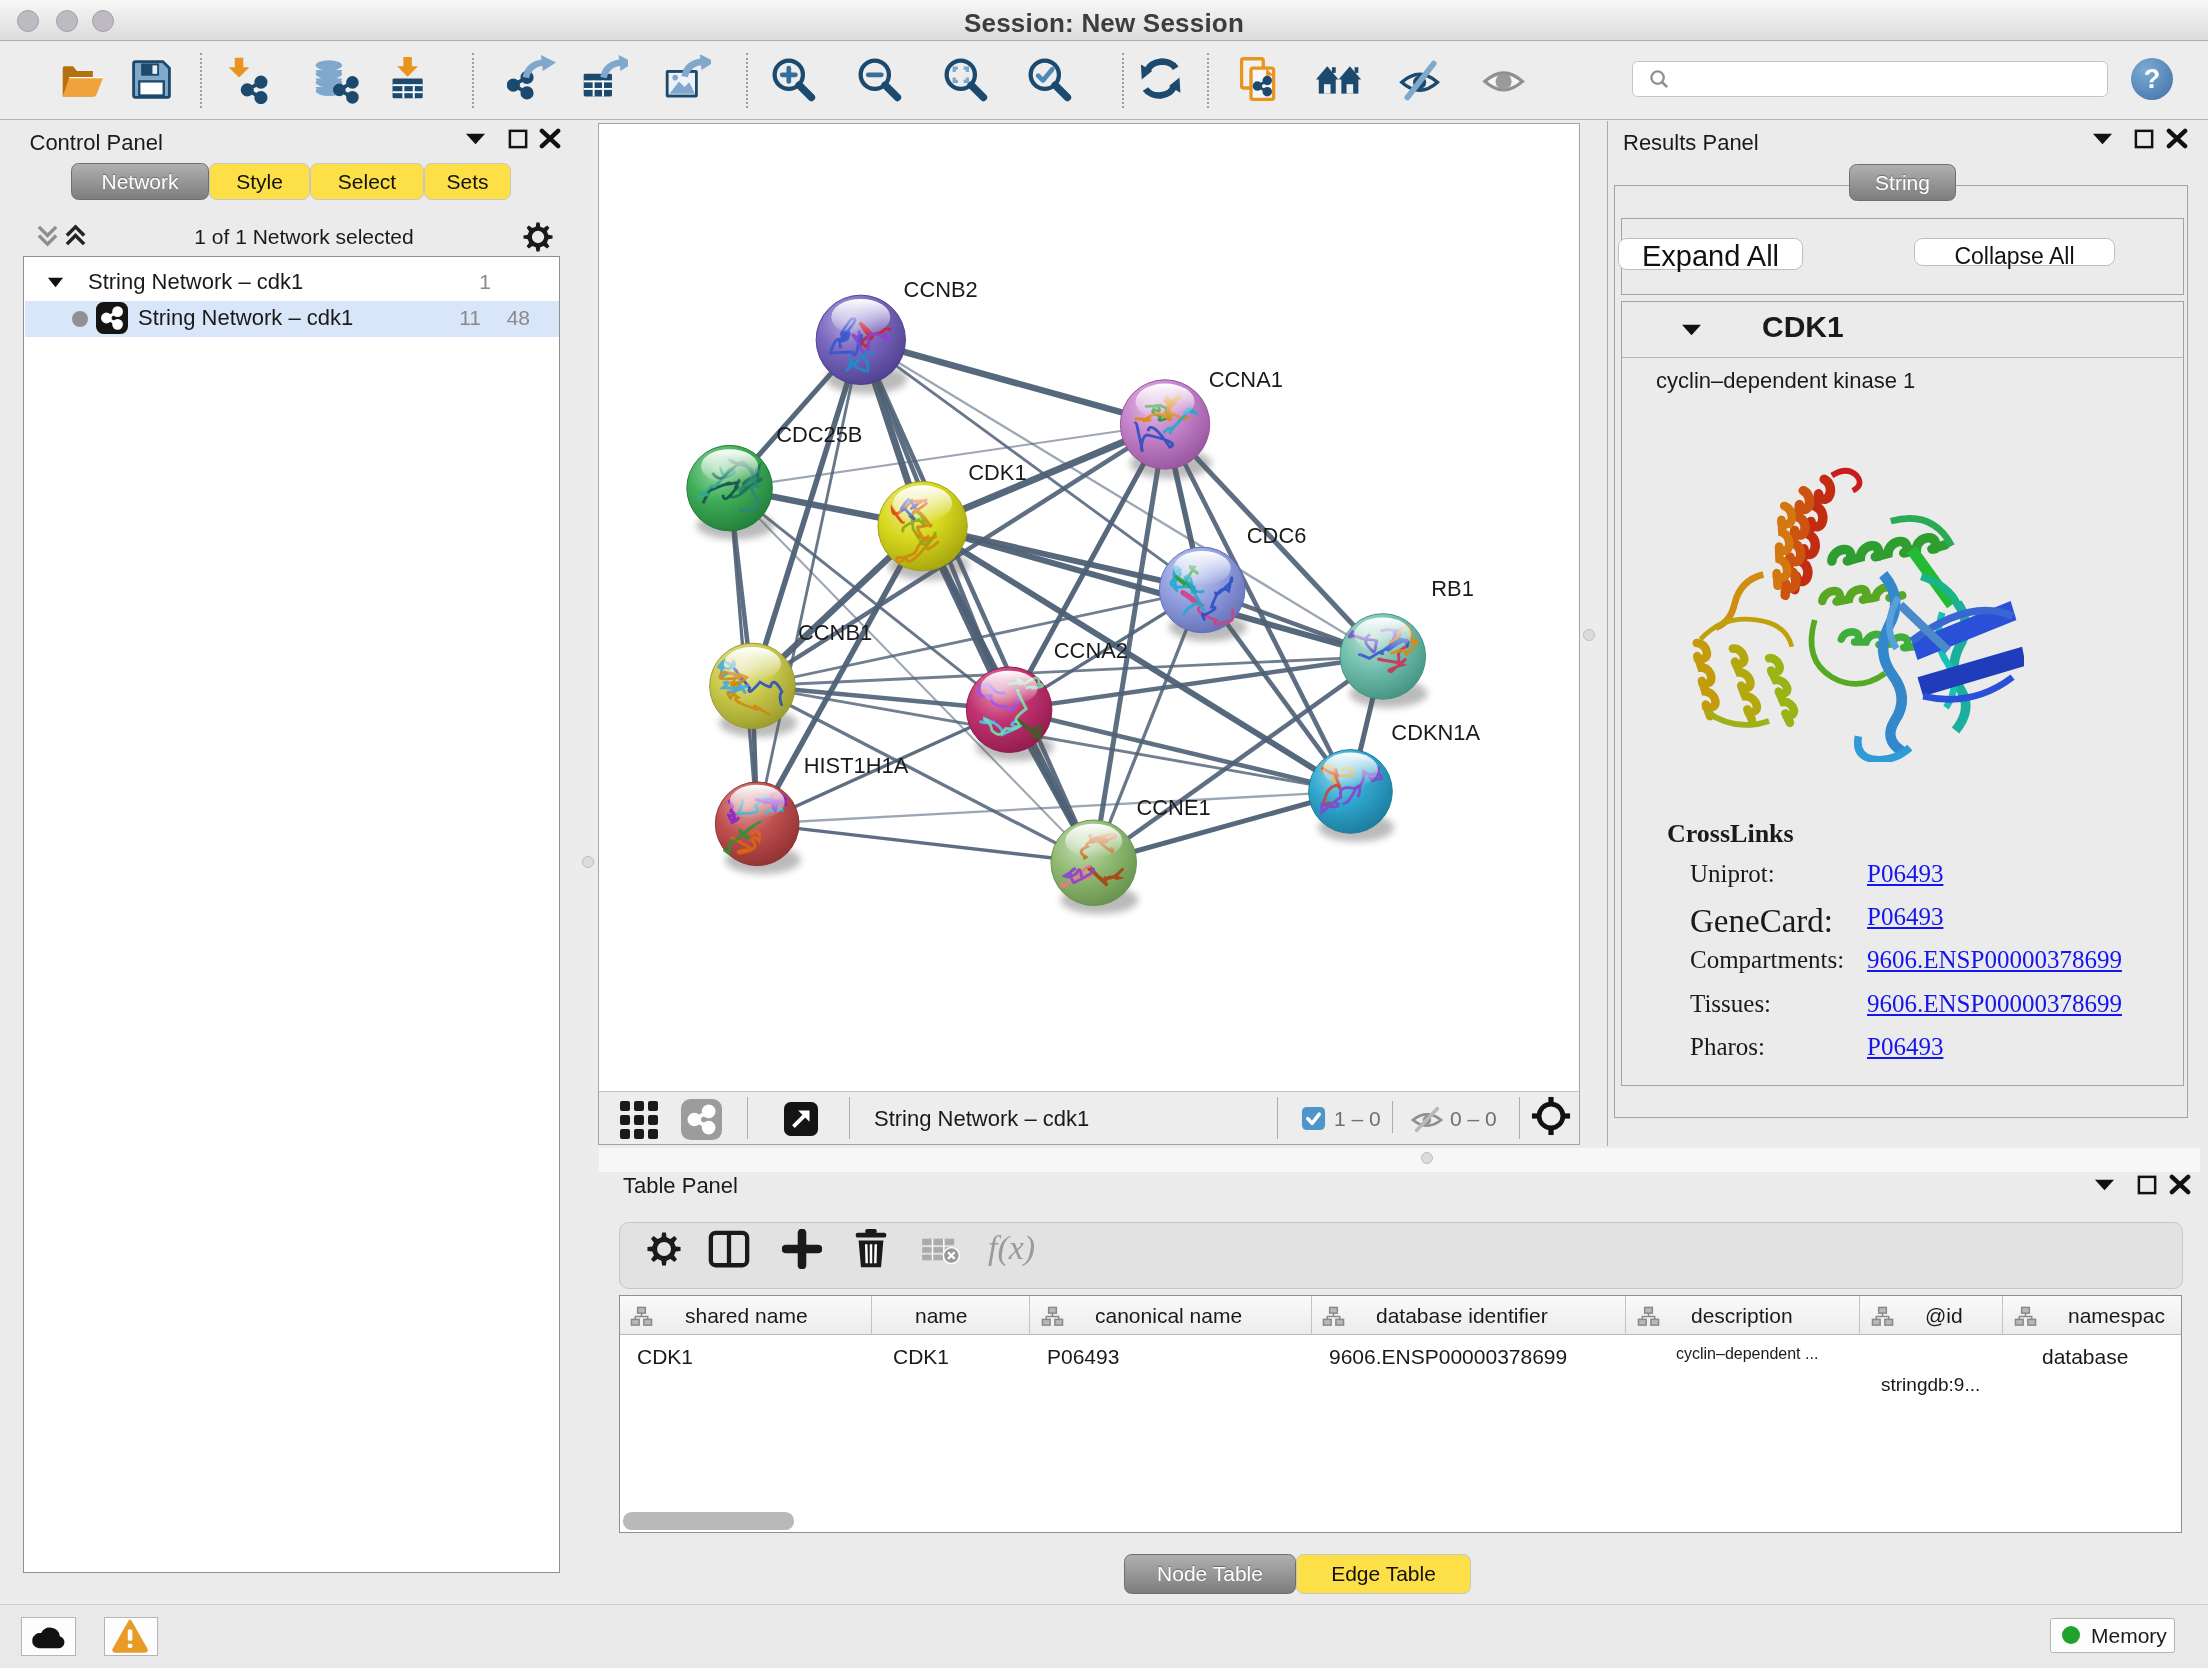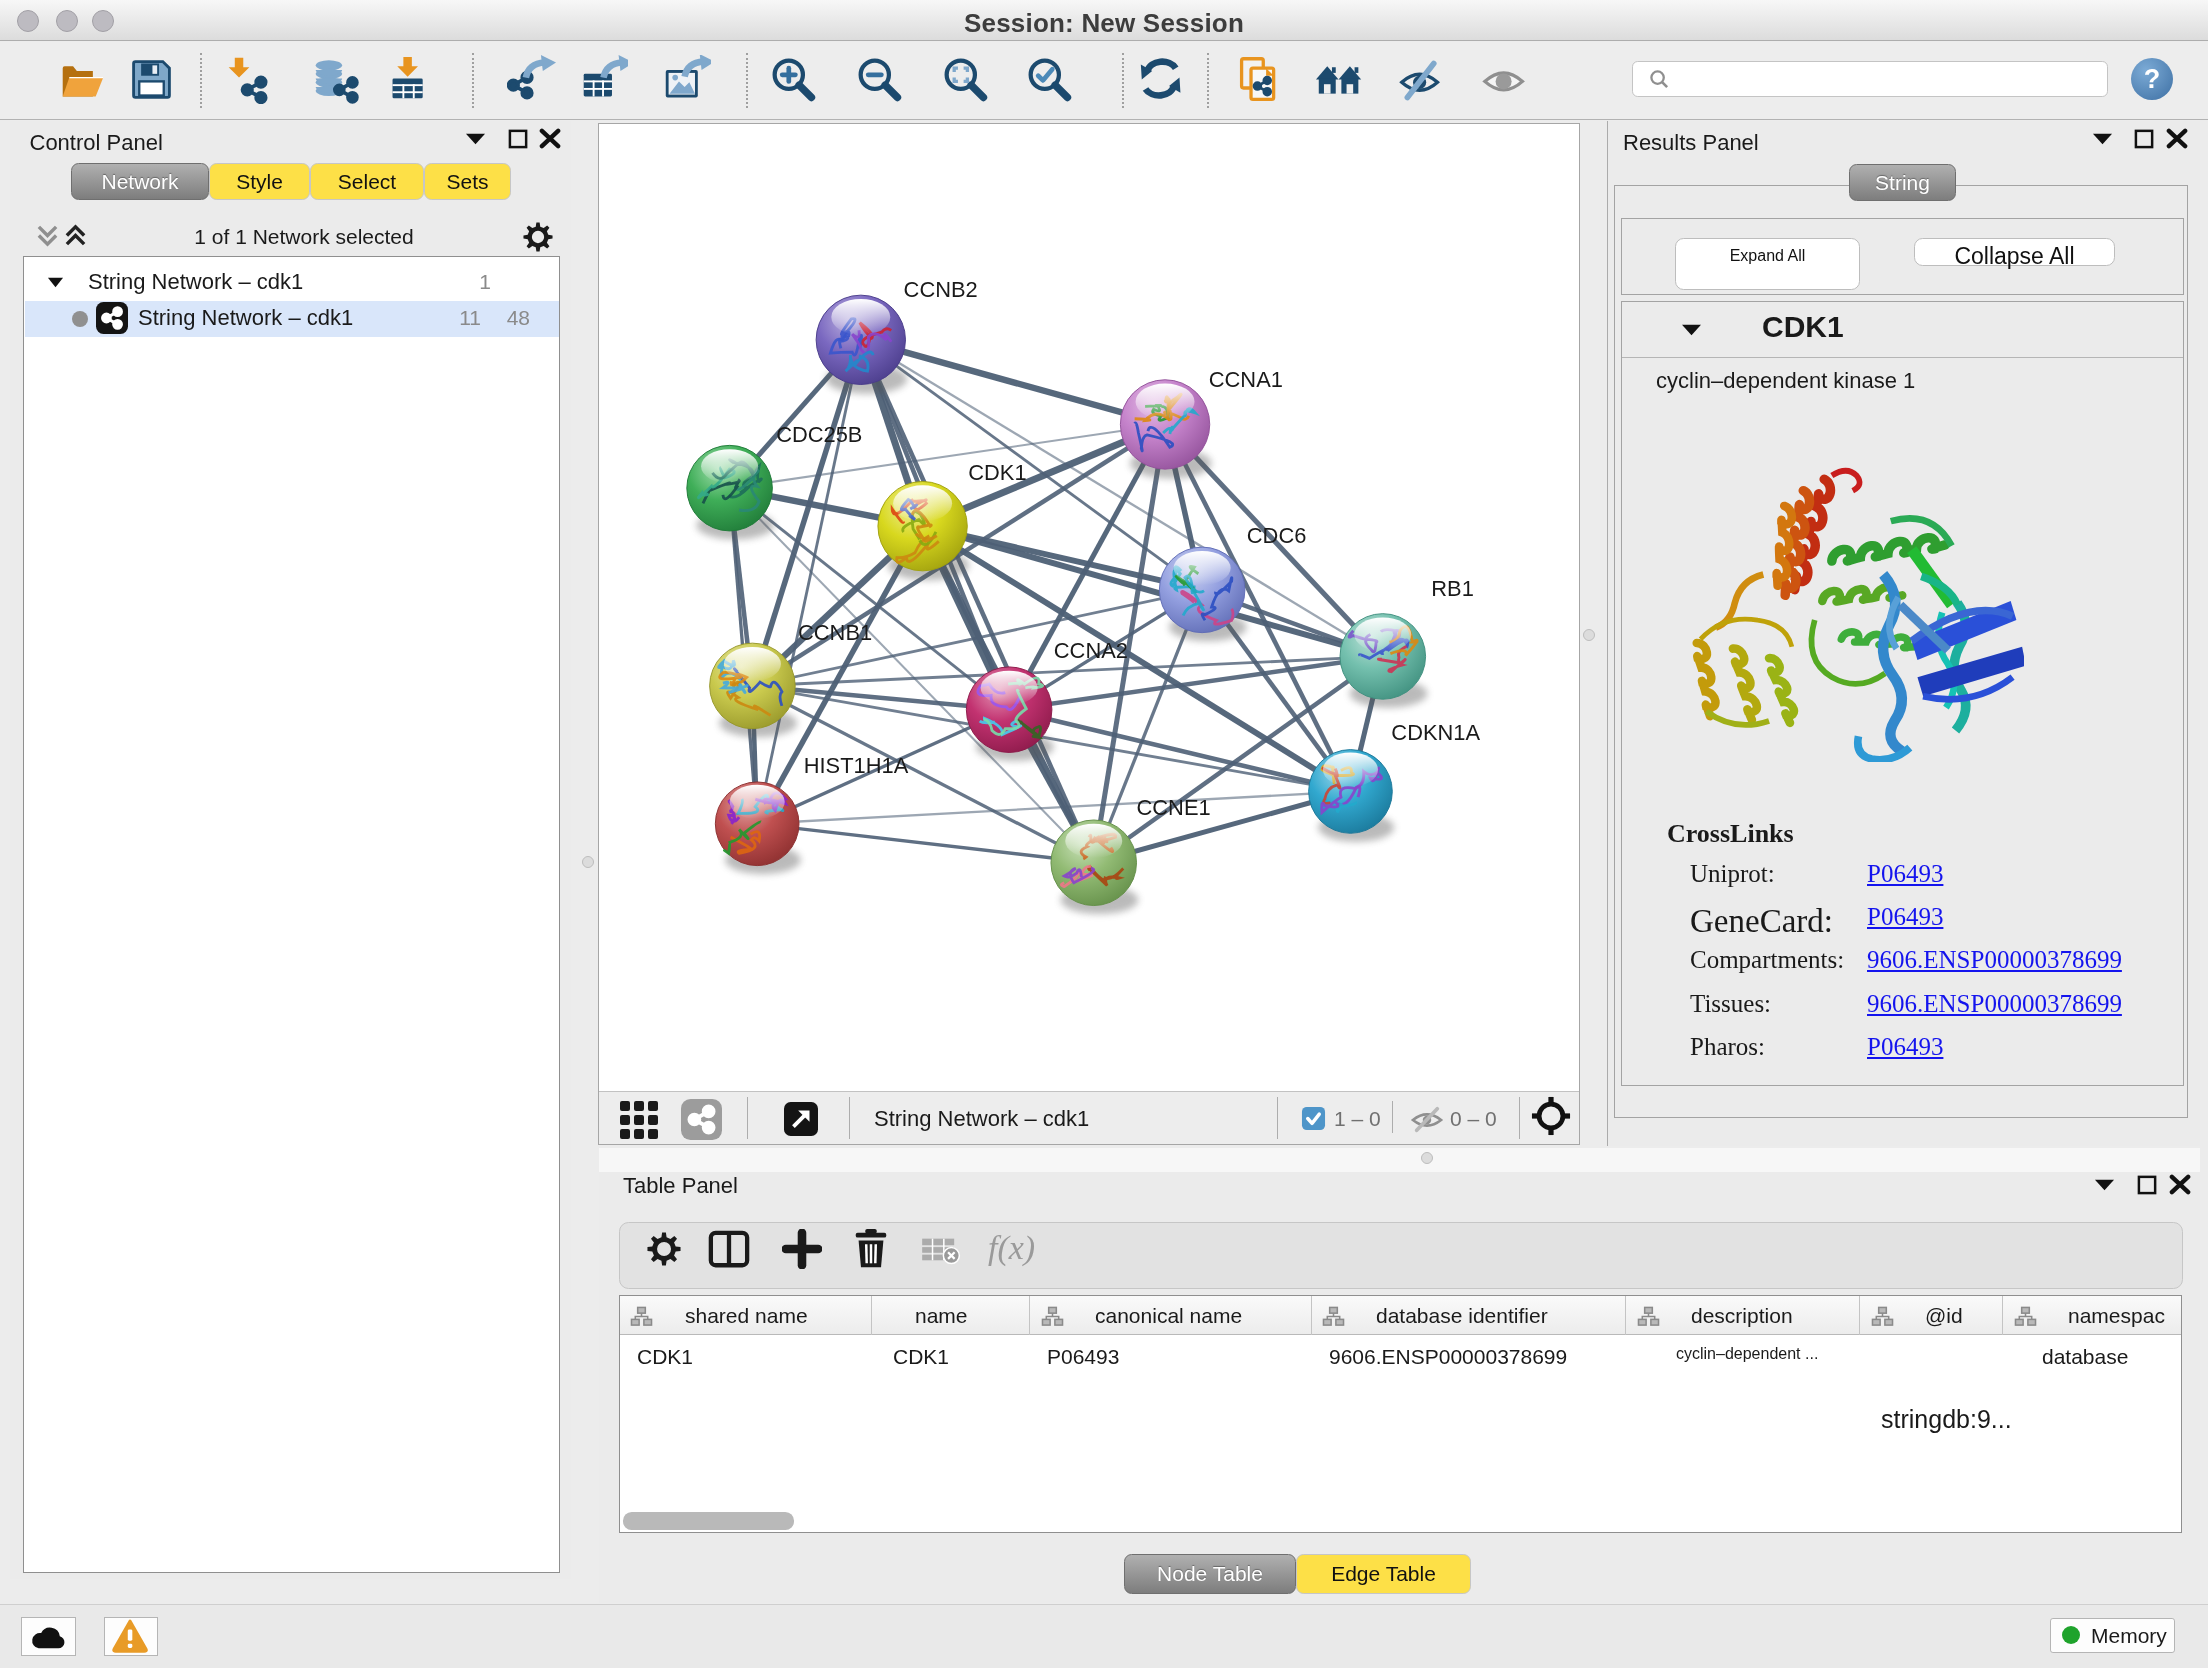--- a/index.html
+++ b/index.html
@@ -524,21 +524,21 @@
   </svg>
 <svg class="abs" style="left:2165px;top:128px" width="25" height="21" viewBox="0 0 26 22">
     <g stroke="#111" stroke-width="4.6" stroke-linecap="round">
       <line x1="4" y1="3" x2="21" y2="19"></line>
       <line x1="21" y1="3" x2="4" y2="19"></line>
     </g>
   </svg>
 <div class="abs" style="left:1614px;top:185px;width:574px;height:933px;border:1px solid #a3a3a3;background:#ebebeb"></div>
 <div class="tab sel" style="left:1849px;top:164px;width:107px">String</div>
 <div class="abs" style="left:1621px;top:218px;width:563px;height:77px;border:1px solid #a3a3a3"></div>
-<div class="btn" style="left:1675px;top:238px;width:185px;height:52px;line-height:34px;font-size:16px">Expand All</div>
+<div class="btn" style="left:1618px;top:238px;width:185px;height:32px;line-height:34px;font-size:29px">Expand All</div>
 <div class="btn" style="left:1914px;top:238px;width:201px;height:28px;line-height:34px;font-size:23px">Collapse All</div>
 <div class="abs" style="left:1621px;top:301px;width:563px;height:785px;border:1px solid #a3a3a3"></div>
 <div class="abs" style="left:1622px;top:302px;width:561px;height:56px;border-bottom:1px solid #b5b5b5"></div>
 <svg class="abs" style="left:1679px;top:321px" width="25" height="19" viewBox="0 0 26 20">
     <path d="M3 4 L23 4 L13 15 Z" fill="#111"></path>
   </svg>
 <div class="abs" style="left:1762px;top:310px;font-size:30px;font-weight:bold">CDK1</div>
 <div class="abs" style="left:1656px;top:368px;font-size:22px">cyclin–dependent kinase 1</div>
 <svg class="abs" style="left:1672px;top:462px" width="352" height="300" viewBox="0 0 370 315">
     <path d="M160 18 C172 24 166 47 154 36 C155 26 152 47 152 47 C164 53 158 76 146 65 C147 55 144 76 144 76 C156 82 150 105 138 94 C140 84 137 105 137 105 C148 111 142 134 130 122 C132 113 129 134 129 134" fill="none" stroke="#c22d12" stroke-width="10" stroke-linecap="round"></path>
@@ -709,21 +709,21 @@
     <g stroke="#8a8a8a" stroke-width="1.6" fill="none">
       <path d="M12 7.5 V11 M5.5 14 V11 H18.5 V14"></path>
     </g>
   </svg>
 <div class="abs" style="left:2068px;top:1304px;font-size:21px">namespac</div>
 <div class="abs" style="left:637px;top:1345px;font-size:21px">CDK1</div>
 <div class="abs" style="left:893px;top:1345px;font-size:21px">CDK1</div>
 <div class="abs" style="left:1047px;top:1345px;font-size:21px">P06493</div>
 <div class="abs" style="left:1329px;top:1345px;font-size:21px">9606.ENSP00000378699</div>
 <div class="abs" style="left:1676px;top:1345px;font-size:16px">cyclin–dependent ...</div>
-<div class="abs" style="left:1881px;top:1405px;font-size:25px">stringdb:9...</div>
+<div class="abs" style="left:1881px;top:1374px;font-size:19px">stringdb:9...</div>
 <div class="abs" style="left:2042px;top:1345px;font-size:21px">database</div>
 <div class="abs" style="left:623px;top:1512px;width:171px;height:18px;background:#b9b9b9;border-radius:8.6px"></div>
 <div class="tab sel" style="left:1124px;top:1554px;width:172px;height:40px;line-height:38px">Node Table</div>
 <div class="tab" style="left:1296px;top:1554px;width:175px;height:40px;line-height:38px">Edge Table</div>
 <div class="tab" style="left:1471px;top:1648px;width:209px;height:28px;line-height:38px">Network Table</div>
 <div class="abs" style="left:0;top:1604px;width:2208px;height:65px;background:#e9e9e9;border-top:1px solid #cfcfcf"></div>
 <div class="abs" style="left:21px;top:1617px;width:55px;height:39px;background:#fdfdfd;border:1.9px solid #b5b5b5"></div>
 <svg class="abs" style="left:29.5px;top:1621px" width="38" height="32" viewBox="0 0 40 34">
     <path d="M9 29 L30 29 a6.5 6.5 0 0 0 1.5-12.8 a10.5 10.5 0 0 0-19.8-3.4 a7.5 7.5 0 0 0-2.7 16.2 Z" fill="#111"></path>
   </svg>

